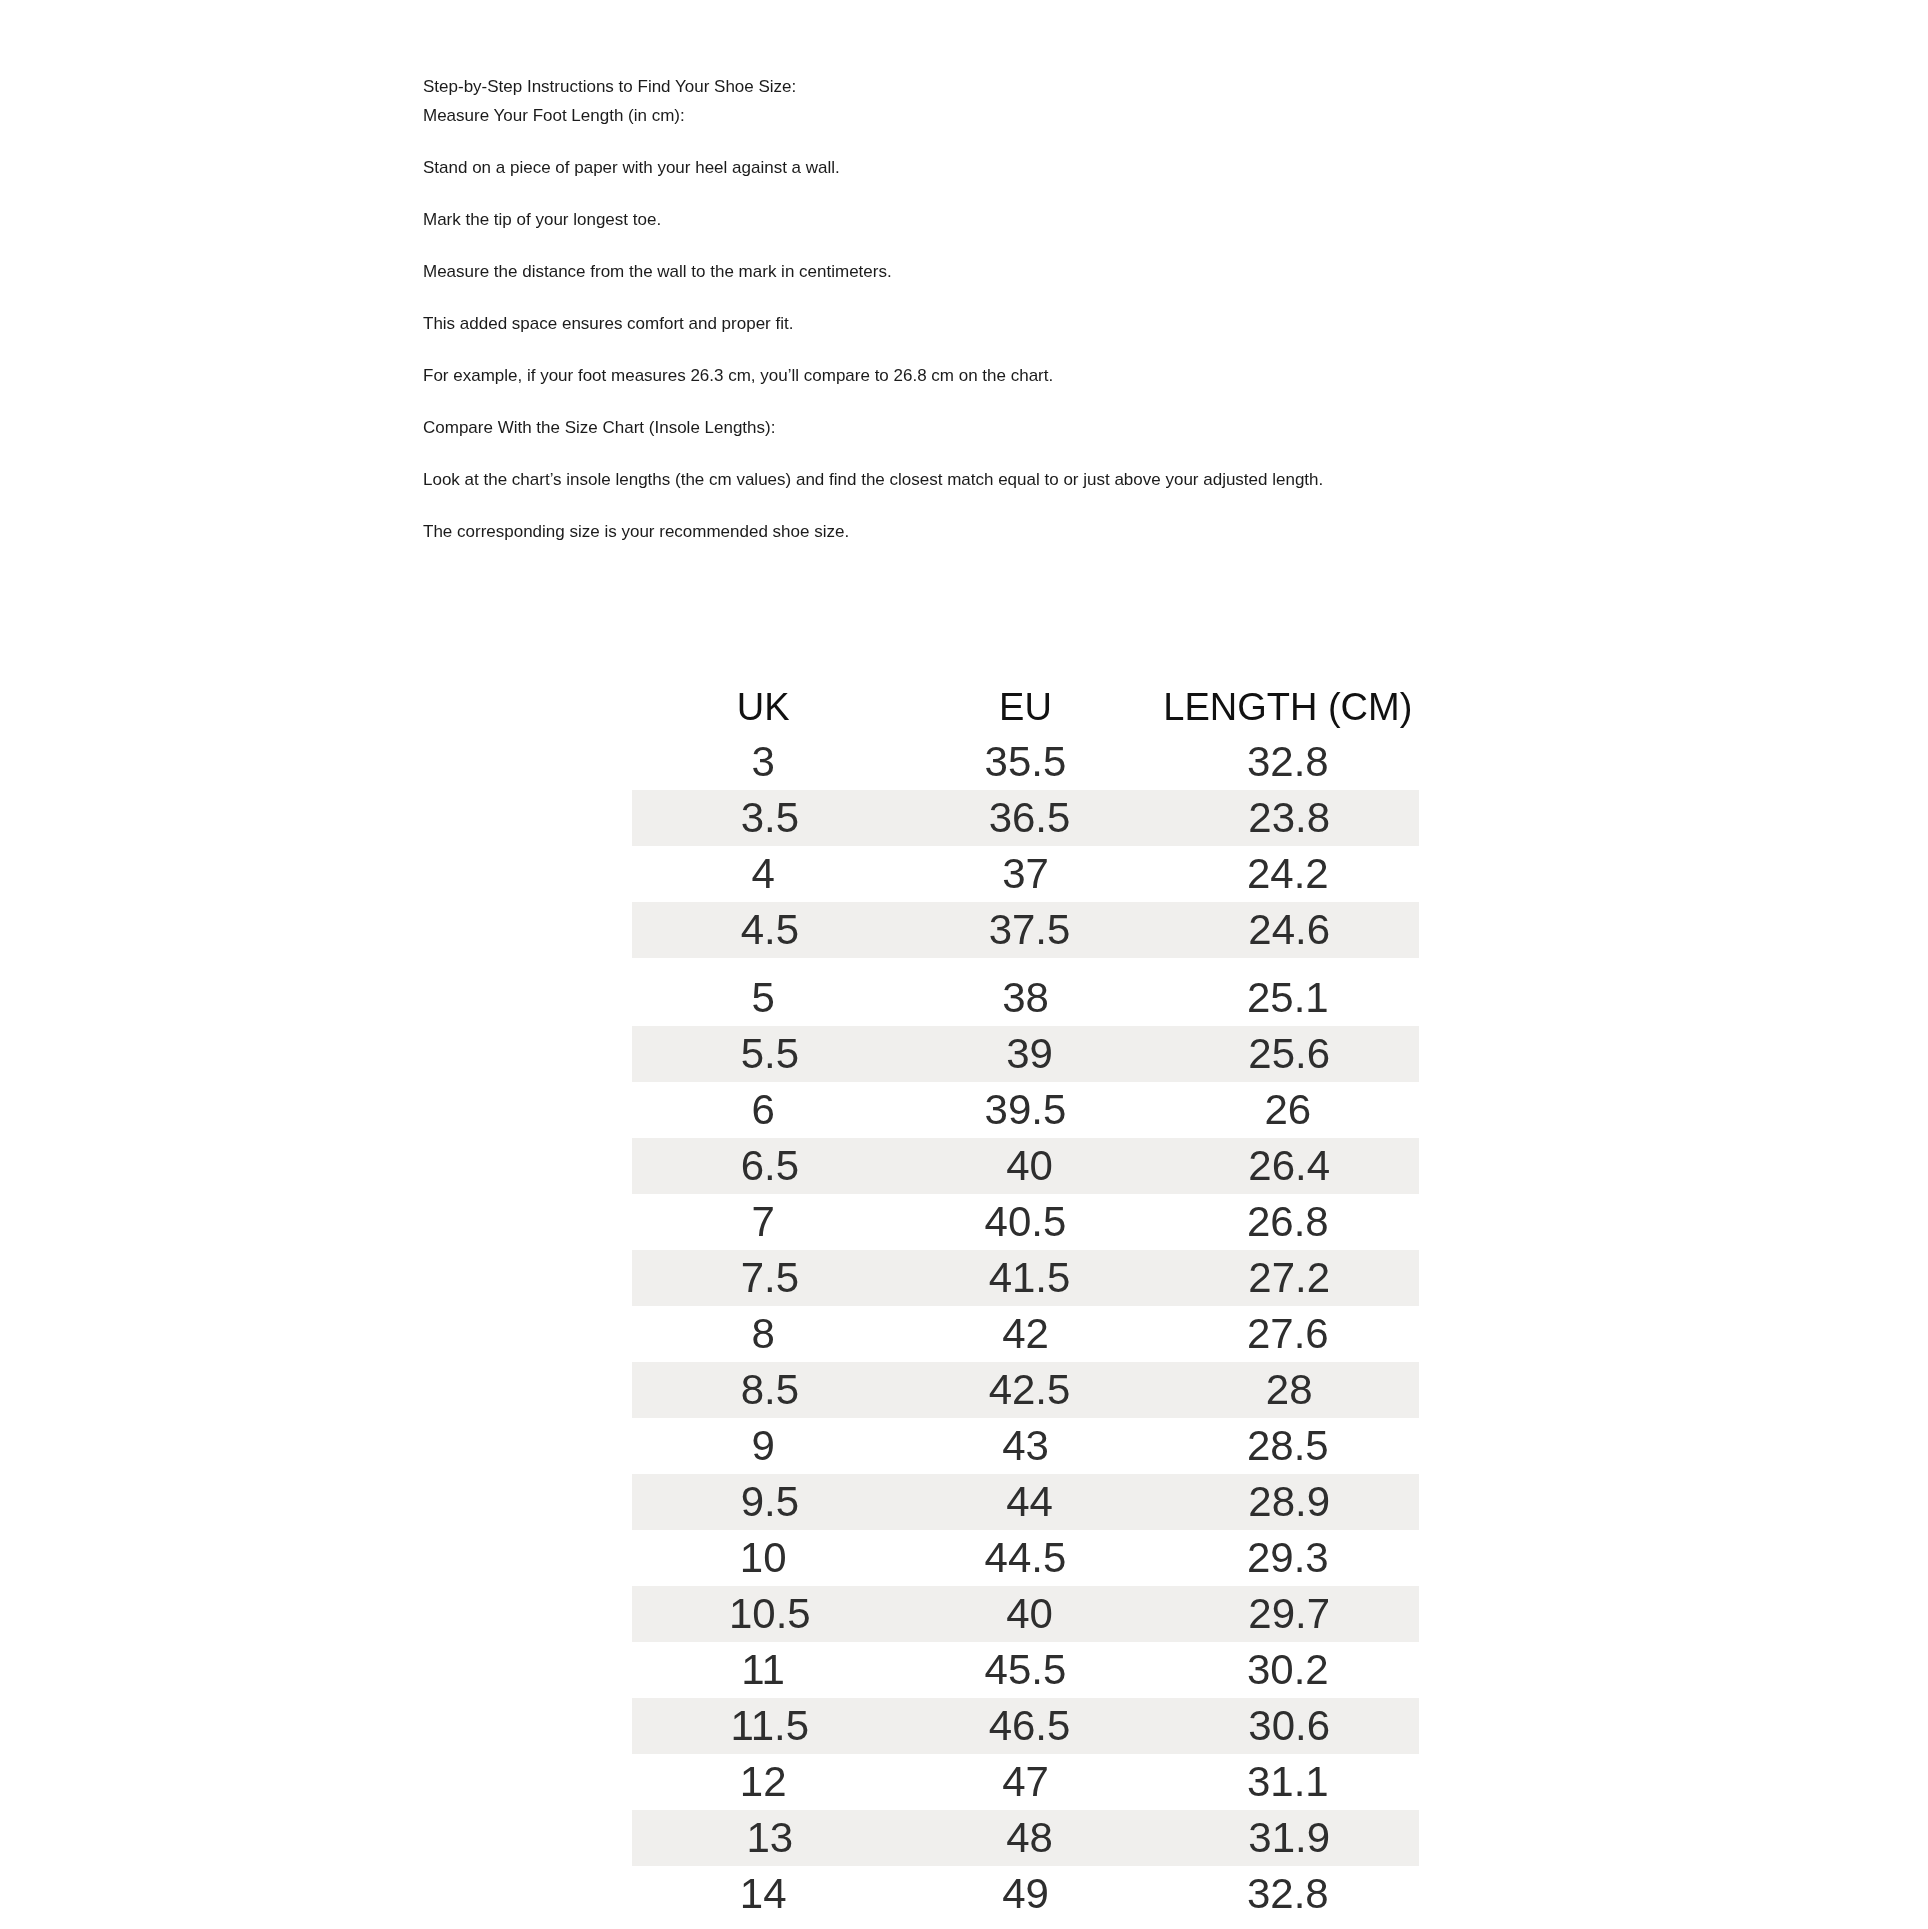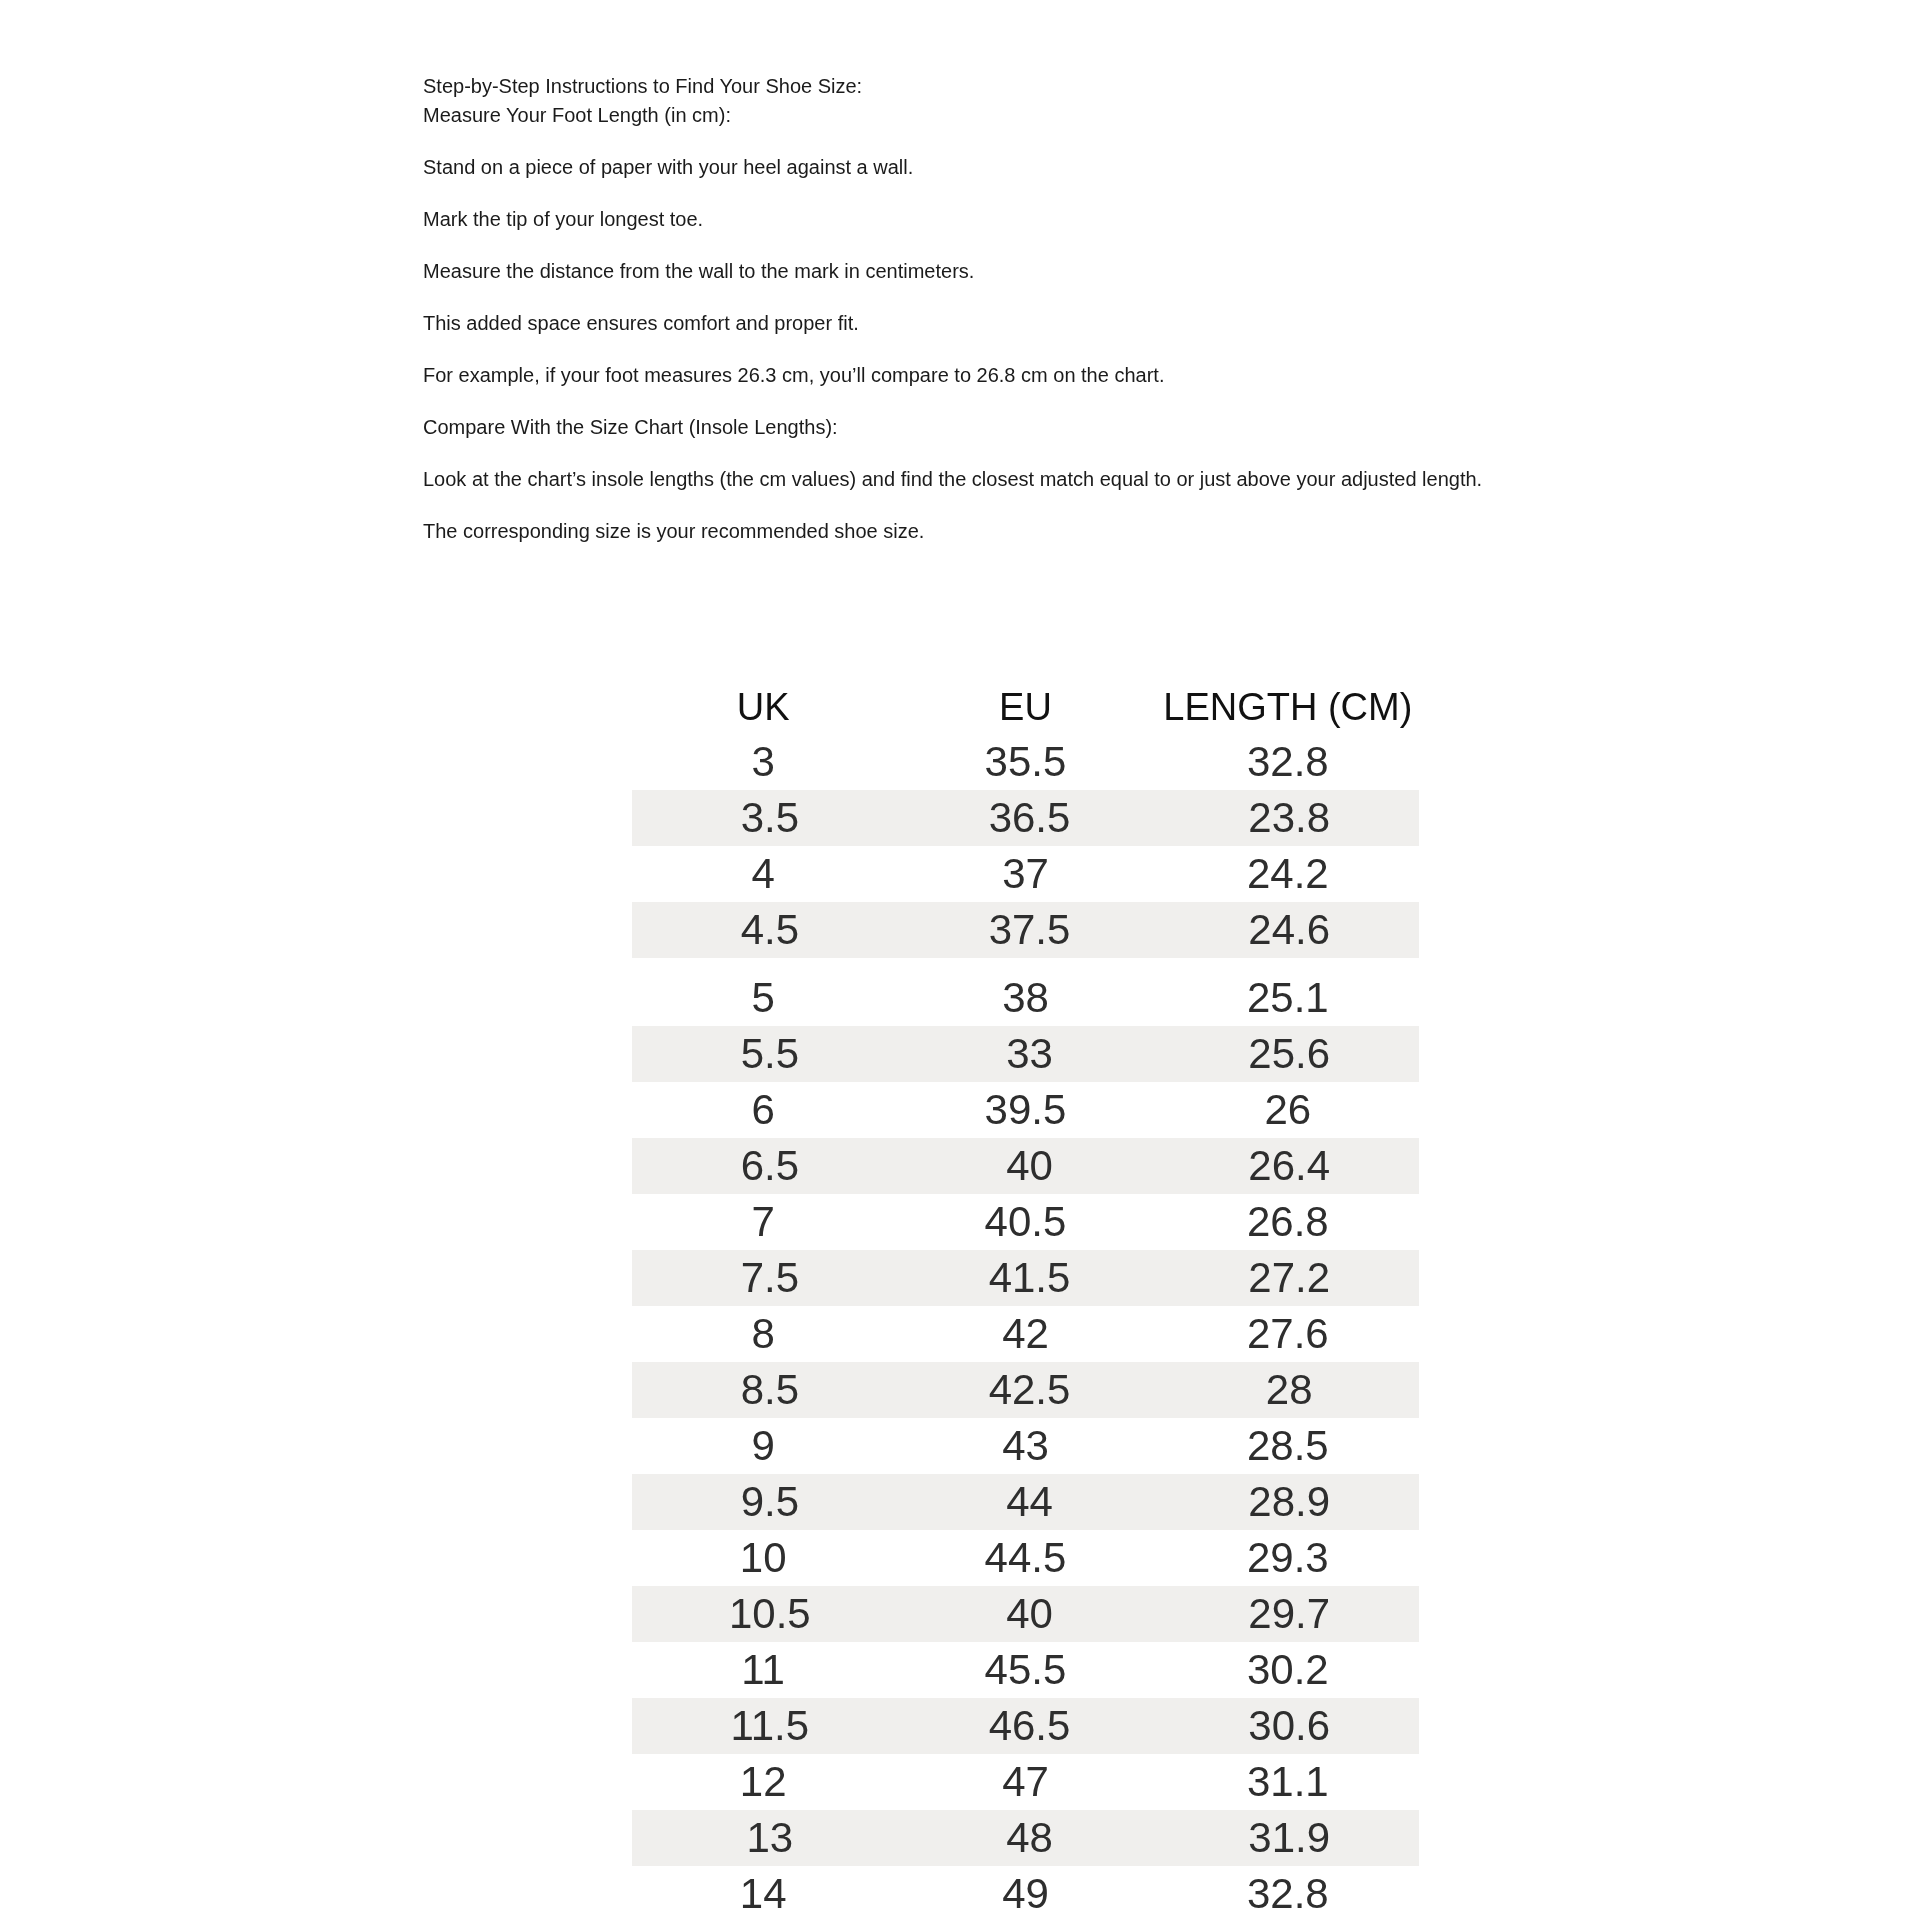--- a/index.html
+++ b/index.html
@@ -10,21 +10,21 @@
     font-family: "Liberation Sans", sans-serif;
     color: #1b1b1b;
     overflow: hidden;
     position: relative;
   }
   .instructions {
     position: absolute;
     left: 423px;
     top: 72px;
     width: 1393px;
-    font-size: 20px;
+    font-size: 17px;
     line-height: 29px;
     color: #1b1b1b;
   }
   .intro div { white-space: nowrap; }
   .para {
     margin: 23px 0 0 0;
     white-space: nowrap;
   }
   .size-chart {
     position: absolute;
@@ -103,21 +103,21 @@
         <div class="cell">37.5</div>
         <div class="cell">24.6</div>
       </div>
       <div class="row gap">
         <div class="cell">5</div>
         <div class="cell">38</div>
         <div class="cell">25.1</div>
       </div>
       <div class="row gray">
         <div class="cell">5.5</div>
-        <div class="cell">33</div>
+        <div class="cell">39</div>
         <div class="cell">25.6</div>
       </div>
       <div class="row">
         <div class="cell">6</div>
         <div class="cell">39.5</div>
         <div class="cell">26</div>
       </div>
       <div class="row gray">
         <div class="cell">6.5</div>
         <div class="cell">40</div>

